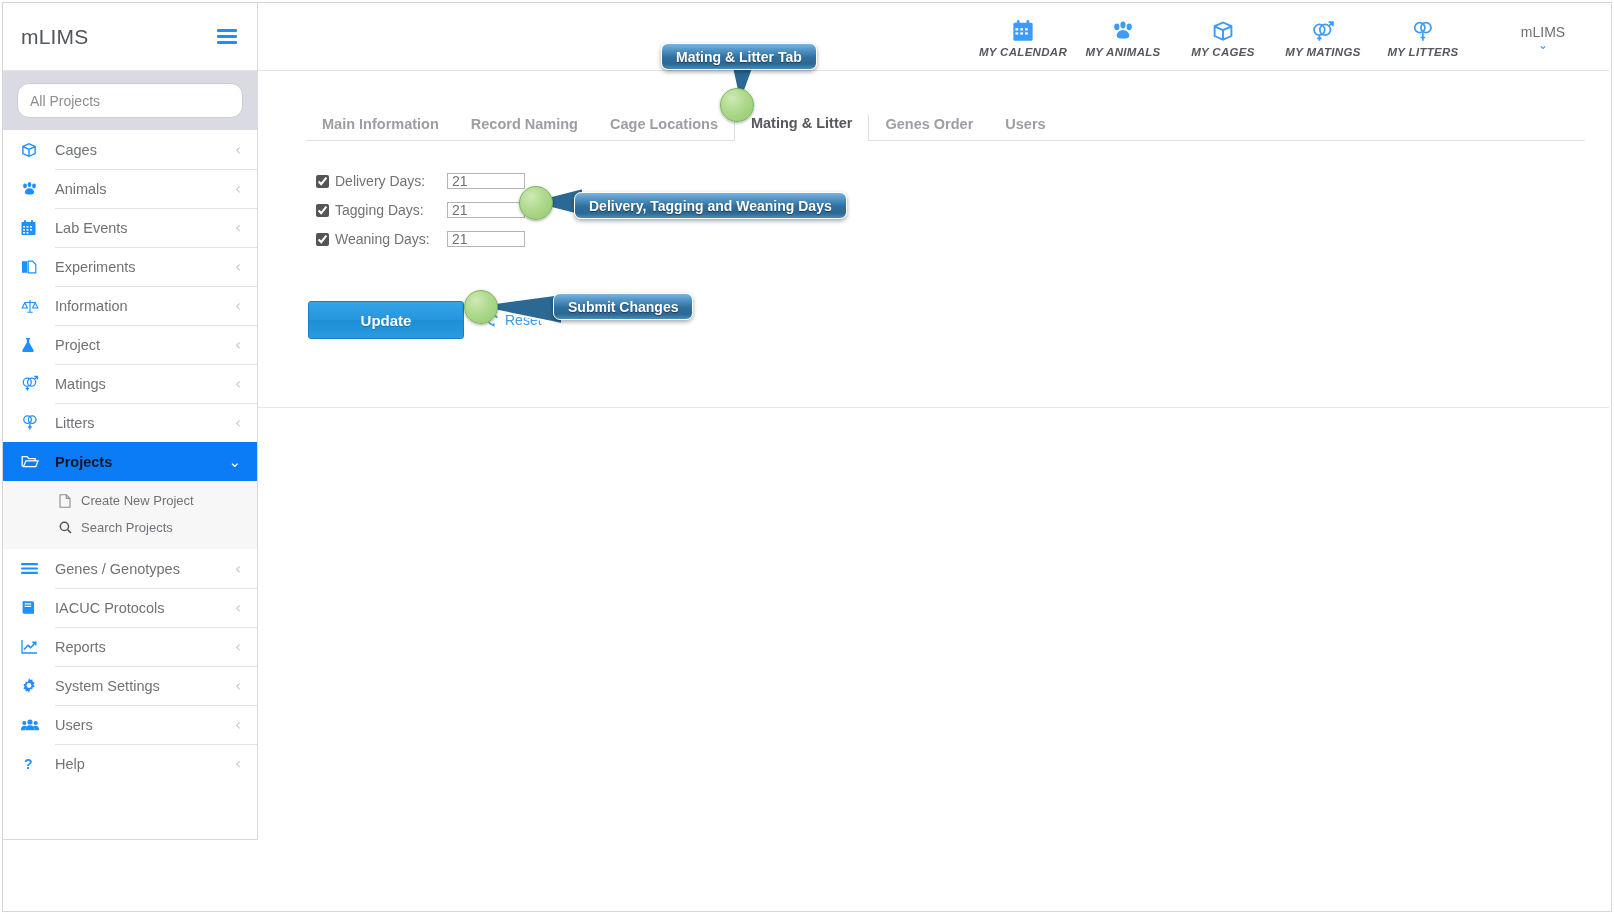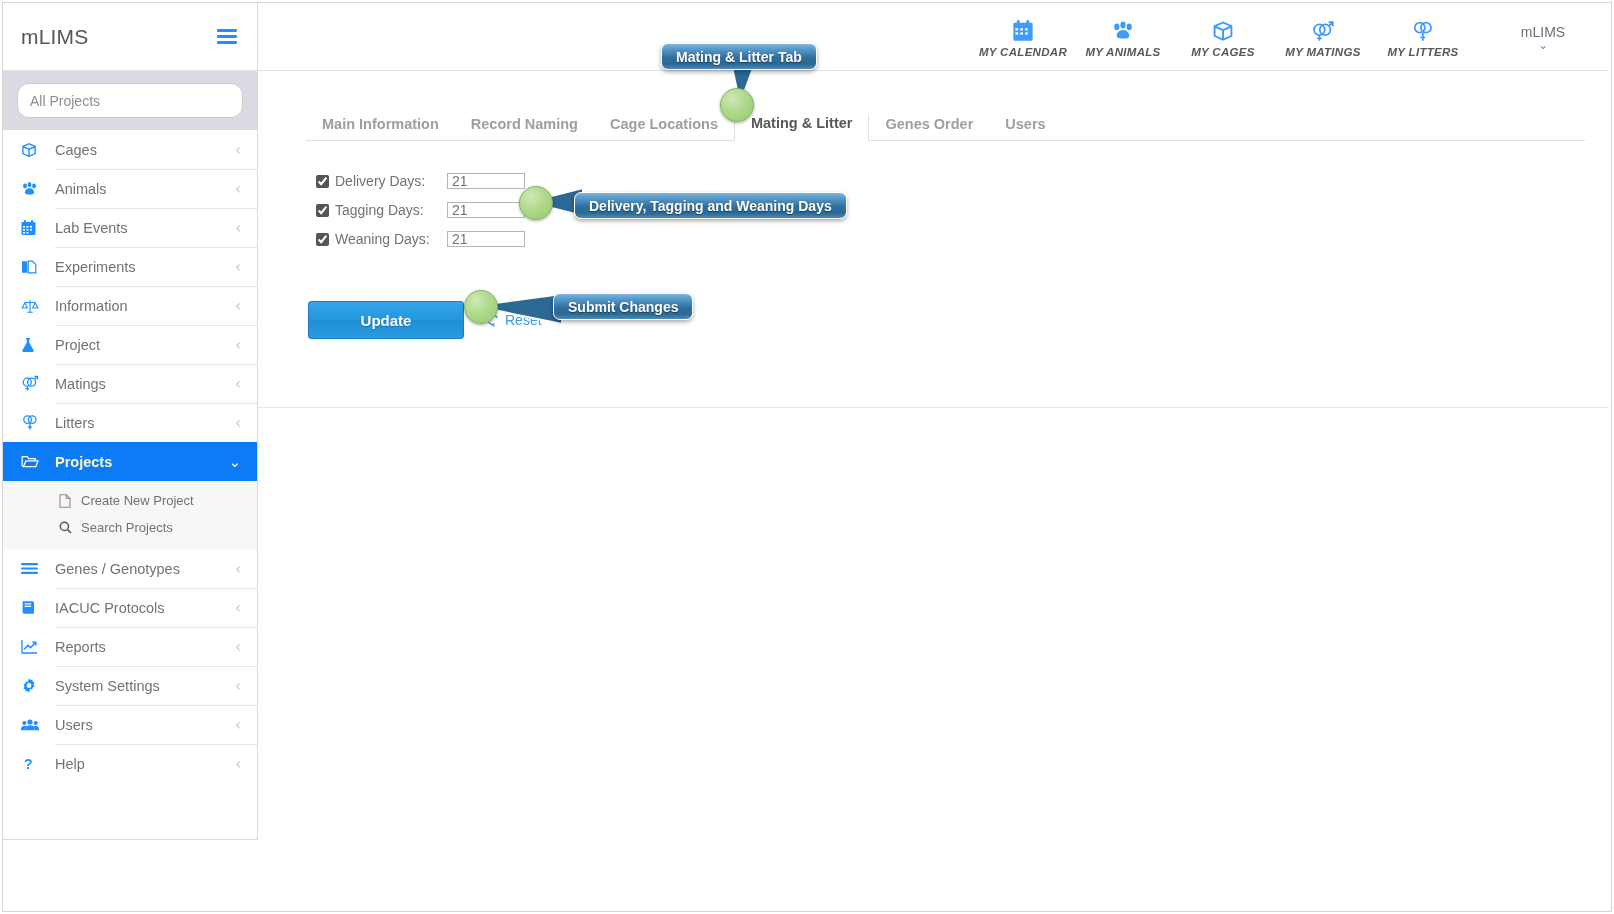--- a/index.html
+++ b/index.html
@@ -108,21 +108,21 @@
   }
   .nav-chev {
     color: #c4c6ca;
     font-size: 15px;
     padding-right: 16px;
     font-family: "DejaVu Sans", sans-serif;
   }
   .nav-item.active {
     background: #0b7cf5;
   }
-  .nav-item.active .nav-label { color: #fef9c3; font-weight: bold; }
+  .nav-item.active .nav-label { color: #0f172a; font-weight: bold; }
   .nav-item.active .nav-ico { color: #fff; }
   .nav-item.active .nav-chev { color: #fff; }
   .nav-item.active::before { display: none; }
   .nav-item.active + .nav-sub::before { display: none; }
 
   .nav-sub { background: #f7f7f8; padding: 6px 0 8px 0; }
   .sub-item {
     height: 27px;
     display: flex;
     align-items: center;

